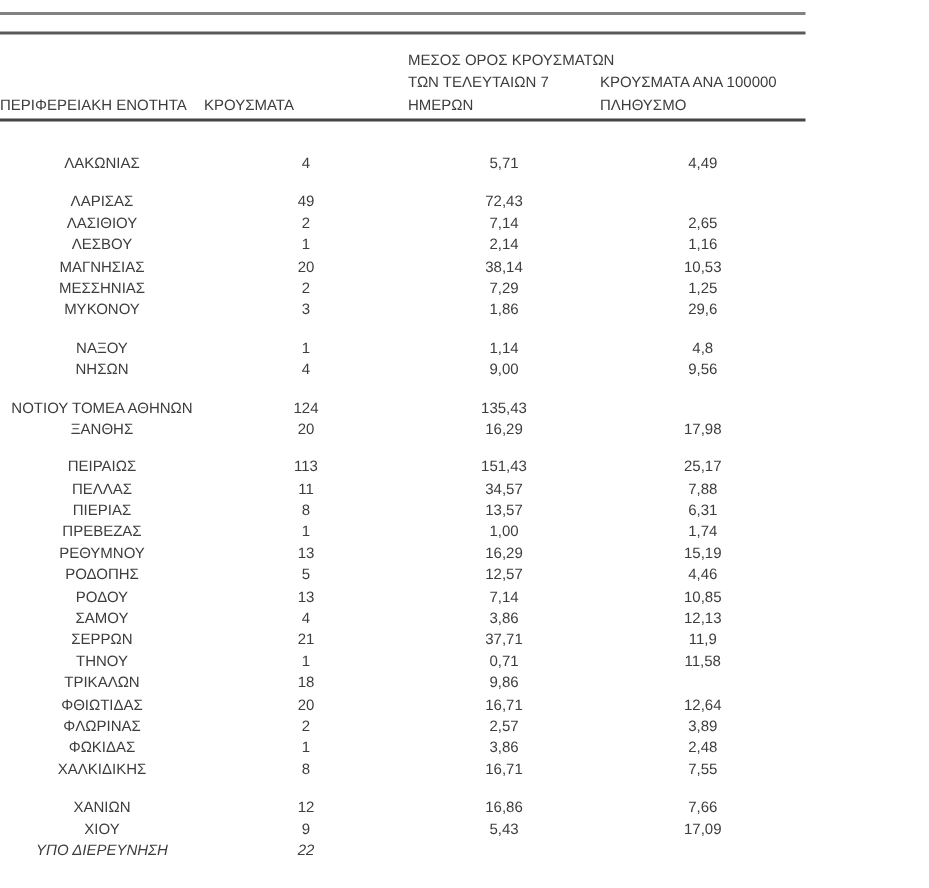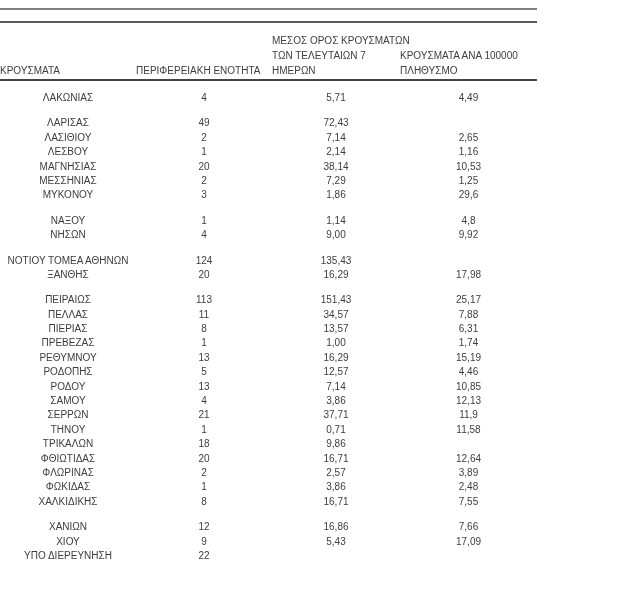--- a/index.html
+++ b/index.html
@@ -43,54 +43,55 @@
   .hcell.c1 { width: 136px; }
   .hcell.c2 { width: 136px; }
   .hcell.c3 { width: 128px; }
   .hcell.c4 { width: 137px; }
 
   #rows {
     position: absolute;
     top: 81px;
     left: 0;
     width: 537px;
-    padding-top: 10px;
+    padding-top: 22px;
   }
   .trow {
     display: grid;
     grid-template-columns: 136px 136px 128px 137px;
     height: 14.4px;
     align-items: center;
     font-size: 10px;
     line-height: 14.4px;
   }
   .trow > div {
     text-align: center;
     white-space: nowrap;
   }
   .trow.italic {
+    font-style: italic;
   }
   .group-spacer {
     height: 11px;
   }
 </style>
 </head>
 <body>
 
 <div id="page">
 
   <div id="rule-top-thin" class="rule"></div>
   <div id="rule-top-thick" class="rule"></div>
 
   <div id="header-row">
+    <div class="hcell c1">
+      <div>ΠΕΡΙΦΕΡΕΙΑΚΗ ΕΝΟΤΗΤΑ</div>
+    </div>
     <div class="hcell c2">
       <div>ΚΡΟΥΣΜΑΤΑ</div>
-    </div>
-    <div class="hcell c1">
-      <div>ΠΕΡΙΦΕΡΕΙΑΚΗ ΕΝΟΤΗΤΑ</div>
     </div>
     <div class="hcell c3">
       <div>ΜΕΣΟΣ ΟΡΟΣ ΚΡΟΥΣΜΑΤΩΝ</div>
       <div>ΤΩΝ ΤΕΛΕΥΤΑΙΩΝ 7</div>
       <div>ΗΜΕΡΩΝ</div>
     </div>
     <div class="hcell c4">
       <div>ΚΡΟΥΣΜΑΤΑ ΑΝΑ 100000</div>
       <div>ΠΛΗΘΥΣΜΟ</div>
     </div>
@@ -151,21 +152,21 @@
     <div>ΝΑΞΟΥ</div>
     <div>1</div>
     <div>1,14</div>
     <div>4,8</div>
   </div>
 
   <div class="trow">
     <div>ΝΗΣΩΝ</div>
     <div>4</div>
     <div>9,00</div>
-    <div>9,92</div>
+    <div>9,56</div>
   </div>
 <div class="group-spacer"></div>
   <div class="trow">
     <div>ΝΟΤΙΟΥ ΤΟΜΕΑ ΑΘΗΝΩΝ</div>
     <div>124</div>
     <div>135,43</div>
   </div>
 
   <div class="trow">
     <div>ΞΑΝΘΗΣ</div>

